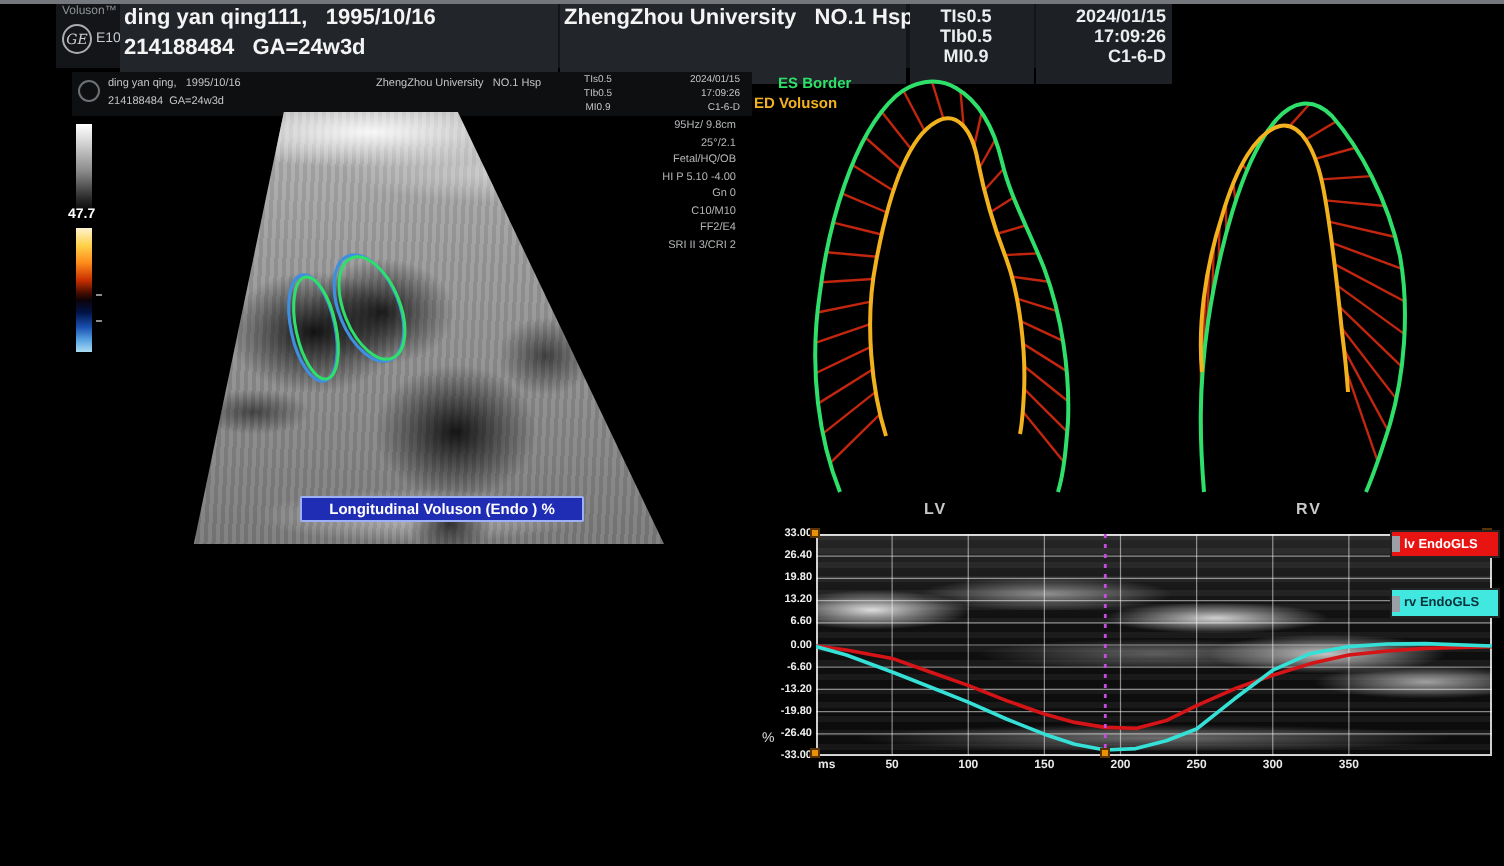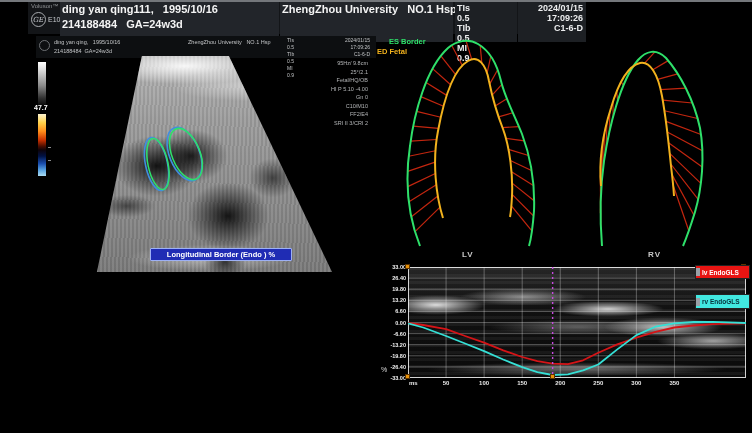--- a/index.html
+++ b/index.html
@@ -17,21 +17,21 @@
   #ge-circle{position:absolute;left:2px;top:10px;width:13px;height:13px;border:1px solid #a9acb0;
              border-radius:50%;display:flex;align-items:center;justify-content:center;}
   #ge-circle span{font-family:"DejaVu Serif",serif;font-style:italic;font-size:7px;color:#c9ccd0;}
   #model-label{position:absolute;left:19px;top:14px;font-size:7px;color:#c9ccd0;}
   .hpanel{position:absolute;top:0;height:40px;background:#22252a;}
   #patient-panel{left:32px;width:219px;}
   #patient-panel div{padding-left:2px;font-size:11px;font-weight:bold;color:#f4f4f4;line-height:15px;white-space:pre;}
   #hospital-panel{left:252px;width:173px;}
   #hospital-panel span{display:block;padding-left:2px;font-size:11px;font-weight:bold;color:#f4f4f4;line-height:15px;white-space:pre;}
   #ti-panel{left:427px;width:62px;background:#1d2024;padding-top:1px;box-sizing:border-box;}
-  .ti-row{display:flex;justify-content:flex-end;padding:0 8px 0 2px;font-size:9px;font-weight:bold;line-height:10px;color:#ecedee;flex-direction:column;}
+  .ti-row{display:flex;justify-content:center;padding:0 8px 0 2px;font-size:9px;font-weight:bold;line-height:10px;color:#ecedee;}
   #dt-panel{left:490px;width:68px;background:#1d2024;padding-top:1px;box-sizing:border-box;}
   #dt-panel div{text-align:right;padding-right:3px;font-size:9px;font-weight:bold;line-height:10px;color:#ecedee;}
 
   
   #mini-header{left:36px;top:36px;width:340px;height:22px;background:#0d0f11;}
   #mini-logo{position:absolute;left:3px;top:4px;width:9px;height:9px;border:1px solid #6e7174;border-radius:50%;}
   .mini-txt{position:absolute;font-size:5.5px;color:#c3c5c7;line-height:8px;white-space:pre;}
   #mini-ti .ti-row{padding:0 2px;font-size:5px;font-weight:normal;line-height:7px;color:#c3c5c7;width:24px;}
   #mini-ti{position:absolute;left:249px;top:1px;}
   #mini-dt{position:absolute;left:292px;top:1px;width:42px;}
@@ -186,24 +186,24 @@
 
   <div id="fan" class="abs">
     <svg id="fan-svg" width="237" height="216" viewBox="0 0 237 216">
       <ellipse cx="61.5" cy="108" rx="11" ry="27" transform="rotate(-12 61.5 108)" fill="none" stroke="#3f8fe0" stroke-width="1.6"></ellipse>
       <ellipse cx="63" cy="108" rx="10" ry="26" transform="rotate(-12 63 108)" fill="none" stroke="#2ee06a" stroke-width="1.5"></ellipse>
       <ellipse cx="89.5" cy="98" rx="15" ry="28" transform="rotate(-22 89.5 98)" fill="none" stroke="#3f8fe0" stroke-width="1.6"></ellipse>
       <ellipse cx="91" cy="98" rx="14" ry="27" transform="rotate(-22 91 98)" fill="none" stroke="#2ee06a" stroke-width="1.5"></ellipse>
     </svg>
   </div>
 
-  <div id="strain-label" class="abs">Longitudinal Border (Endo ) %</div>
+  <div id="strain-label" class="abs">Longitudinal Voluson (Endo ) %</div>
 
   <div id="es-label" class="abs" style="color: rgb(46, 224, 106);">ES Border</div>
-  <div id="ed-label" class="abs" style="color: rgb(242, 178, 29);">ED Fetal</div>
+  <div id="ed-label" class="abs" style="color: rgb(242, 178, 29);">ED Voluson</div>
 
   <svg id="lv-svg" class="abs" width="155" height="212" viewBox="0 0 155 212">
     <g class="spokes">
         <line x1="17.05122184753418" y1="195.61105346679688" x2="42.02640151977539" y2="171.06800842285156" stroke="#c3260f" stroke-width="1.2"></line>
         <line x1="13.421592712402344" y1="180.8328857421875" x2="39.82685470581055" y2="159.95321655273438" stroke="#c3260f" stroke-width="1.2"></line>
         <line x1="11.021560668945312" y1="165.8053436279297" x2="38.28575134277344" y2="148.72776794433594" stroke="#c3260f" stroke-width="1.2"></line>
         <line x1="9.795475959777832" y1="150.63645935058594" x2="37.36545181274414" y2="137.4344024658203" stroke="#c3260f" stroke-width="1.2"></line>
         <line x1="9.70334243774414" y1="135.41812133789062" x2="37.07380676269531" y2="126.10746002197266" stroke="#c3260f" stroke-width="1.2"></line>
         <line x1="10.710466384887695" y1="120.232666015625" x2="37.45249938964844" y2="114.78338623046875" stroke="#c3260f" stroke-width="1.2"></line>
         <line x1="12.65503978729248" y1="105.13654327392578" x2="38.57659149169922" y2="103.50942993164062" stroke="#c3260f" stroke-width="1.2"></line>

